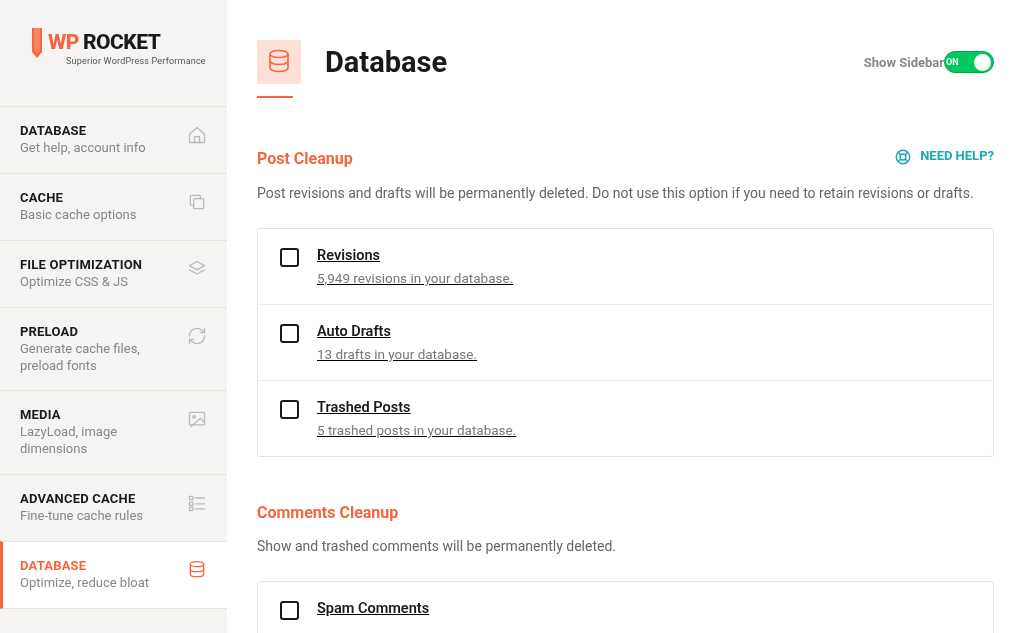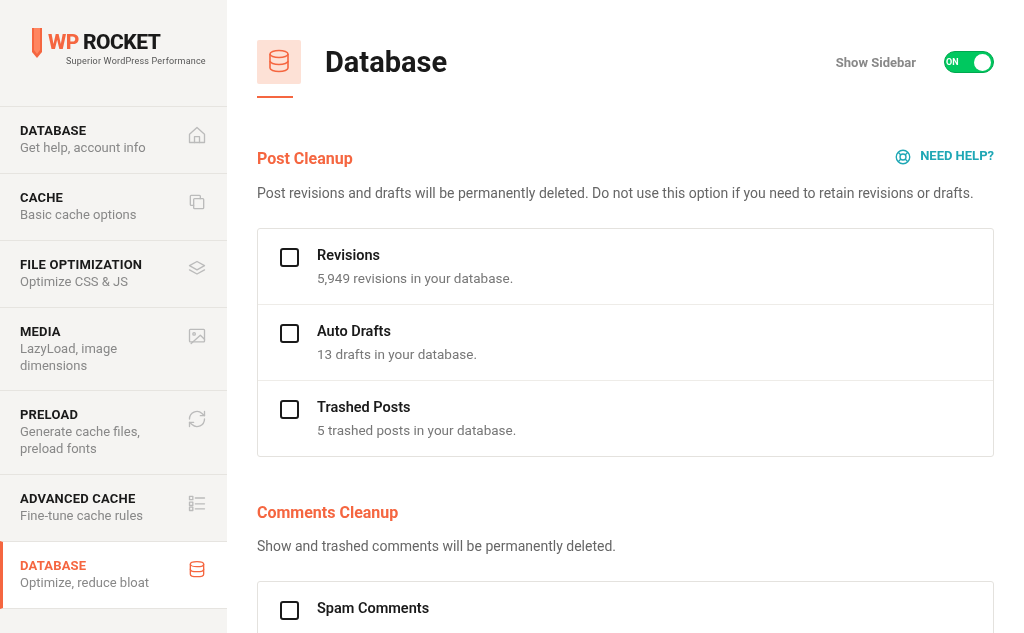--- a/index.html
+++ b/index.html
@@ -24,37 +24,37 @@
     .nav-desc { color: #888; font-size: 13px; margin-top: 2px; line-height: 1.3; }
     .nav-icon { color: #bbb; flex-shrink: 0; margin-left: 8px; margin-top: 2px; }
     .nav-item.active .nav-icon { color: #f56640; }
     
     
     .main { flex: 1; padding: 40px 30px 0 30px; height: 100%; overflow: hidden; }
     .header-row { display: flex; align-items: center; justify-content: space-between; margin-bottom: 12px; }
     .header-left { display: flex; align-items: center; gap: 24px; }
     .header-icon-box { width: 44px; height: 44px; background: #fde1d6; display: flex; align-items: center; justify-content: center; color: #f56640; border-radius: 2px; }
     .page-title { font-size: 29px; font-weight: 700; color: #1a1a1a; }
-    .header-right { display: flex; align-items: center; gap: 28px; }
+    .header-right { display: flex; align-items: center; gap: 0; }
     .show-sidebar { color: #888; font-weight: 700; font-size: 13px; }
     .toggle { width: 50px; height: 22px; background: #00c85f; border-radius: 11px; border: 1px solid #00a84f; position: relative; display: flex; align-items: center; cursor: pointer; }
     .toggle-knob { width: 17px; height: 17px; background: #fff; border-radius: 50%; position: absolute; right: 2px; }
     .toggle-label { color: #fff; font-size: 9px; font-weight: 700; position: absolute; left: 1px; }
     .underline { width: 36px; height: 2px; background: #f56640; margin-bottom: 50px; }
     
     .section-head { display: flex; justify-content: space-between; align-items: center; margin-bottom: 14px; }
     .section-title { color: #f56640; font-weight: 700; font-size: 16px; }
     .need-help { display: flex; align-items: flex-start; gap: 8px; color: #1ea7b5; font-weight: 700; font-size: 13px; cursor: pointer; }
     .section-desc { color: #666; font-size: 14px; margin-bottom: 24px; line-height: 1.5; }
     
     .options-box { border: 1px solid #e4e2de; border-radius: 3px; }
     .option-row { padding: 18px 22px; display: flex; align-items: flex-start; gap: 18px; border-bottom: 1px solid #eeece8; }
     .option-row:last-child { border-bottom: none; }
     .checkbox { width: 19px; height: 19px; border: 2px solid #1a1a1a; border-radius: 3px; flex-shrink: 0; cursor: pointer; margin-top: 1px; }
-    .option-text { flex: 1; }
+    .option-text { flex: 1; text-decoration: underline; }
     .option-title { font-weight: 600; font-size: 14.5px; color: #1a1a1a; margin-bottom: 6px; }
     .option-desc { color: #777; font-size: 13.5px; }
     
     .section + .section { margin-top: 46px; }
   </style>
 </head>
 <body>
 
 <div class="sidebar">
   <div class="logo-area">
@@ -101,39 +101,39 @@
       <div class="nav-desc">Optimize CSS &amp; JS</div>
     </div>
     <span class="nav-icon"><svg width="20" height="20" viewBox="0 0 24 24" fill="none" stroke="currentColor" stroke-width="1.6" stroke-linecap="round" stroke-linejoin="round">
             <polygon points="12 3 21 8 12 13 3 8 12 3"></polygon>
             <polyline points="3 13 12 18 21 13"></polyline>
             <polyline points="3 18 12 23 21 18" opacity="0"></polyline>
           </svg></span>
   </div>
       <div class="nav-item">
     <div class="nav-item-text">
-      <div class="nav-title">MEDIA</div>
-      <div class="nav-desc">LazyLoad, image dimensions</div>
-    </div>
-    <span class="nav-icon"><svg width="20" height="20" viewBox="0 0 24 24" fill="none" stroke="currentColor" stroke-width="1.6" stroke-linecap="round" stroke-linejoin="round">
-            <rect x="3" y="4" width="18" height="15" rx="1"></rect>
-            <circle cx="8.5" cy="9.5" r="1.5"></circle>
-            <path d="M21 16 l-5 -5 L5 21"></path>
-          </svg></span>
-  </div>
-      <div class="nav-item">
-    <div class="nav-item-text">
       <div class="nav-title">PRELOAD</div>
       <div class="nav-desc">Generate cache files, preload fonts</div>
     </div>
     <span class="nav-icon"><svg width="20" height="20" viewBox="0 0 24 24" fill="none" stroke="currentColor" stroke-width="1.6" stroke-linecap="round" stroke-linejoin="round">
             <path d="M3 12 a9 9 0 0 1 15 -6.7 L21 8"></path>
             <polyline points="21 3 21 8 16 8"></polyline>
             <path d="M21 12 a9 9 0 0 1 -15 6.7 L3 16"></path>
             <polyline points="3 21 3 16 8 16"></polyline>
+          </svg></span>
+  </div>
+      <div class="nav-item">
+    <div class="nav-item-text">
+      <div class="nav-title">MEDIA</div>
+      <div class="nav-desc">LazyLoad, image dimensions</div>
+    </div>
+    <span class="nav-icon"><svg width="20" height="20" viewBox="0 0 24 24" fill="none" stroke="currentColor" stroke-width="1.6" stroke-linecap="round" stroke-linejoin="round">
+            <rect x="3" y="4" width="18" height="15" rx="1"></rect>
+            <circle cx="8.5" cy="9.5" r="1.5"></circle>
+            <path d="M21 16 l-5 -5 L5 21"></path>
           </svg></span>
   </div>
       <div class="nav-item">
     <div class="nav-item-text">
       <div class="nav-title">ADVANCED CACHE</div>
       <div class="nav-desc">Fine-tune cache rules</div>
     </div>
     <span class="nav-icon"><svg width="20" height="20" viewBox="0 0 24 24" fill="none" stroke="currentColor" stroke-width="1.6" stroke-linecap="round" stroke-linejoin="round">
             <rect x="3" y="4" width="4" height="4"></rect>
             <rect x="3" y="11" width="4" height="4"></rect>

